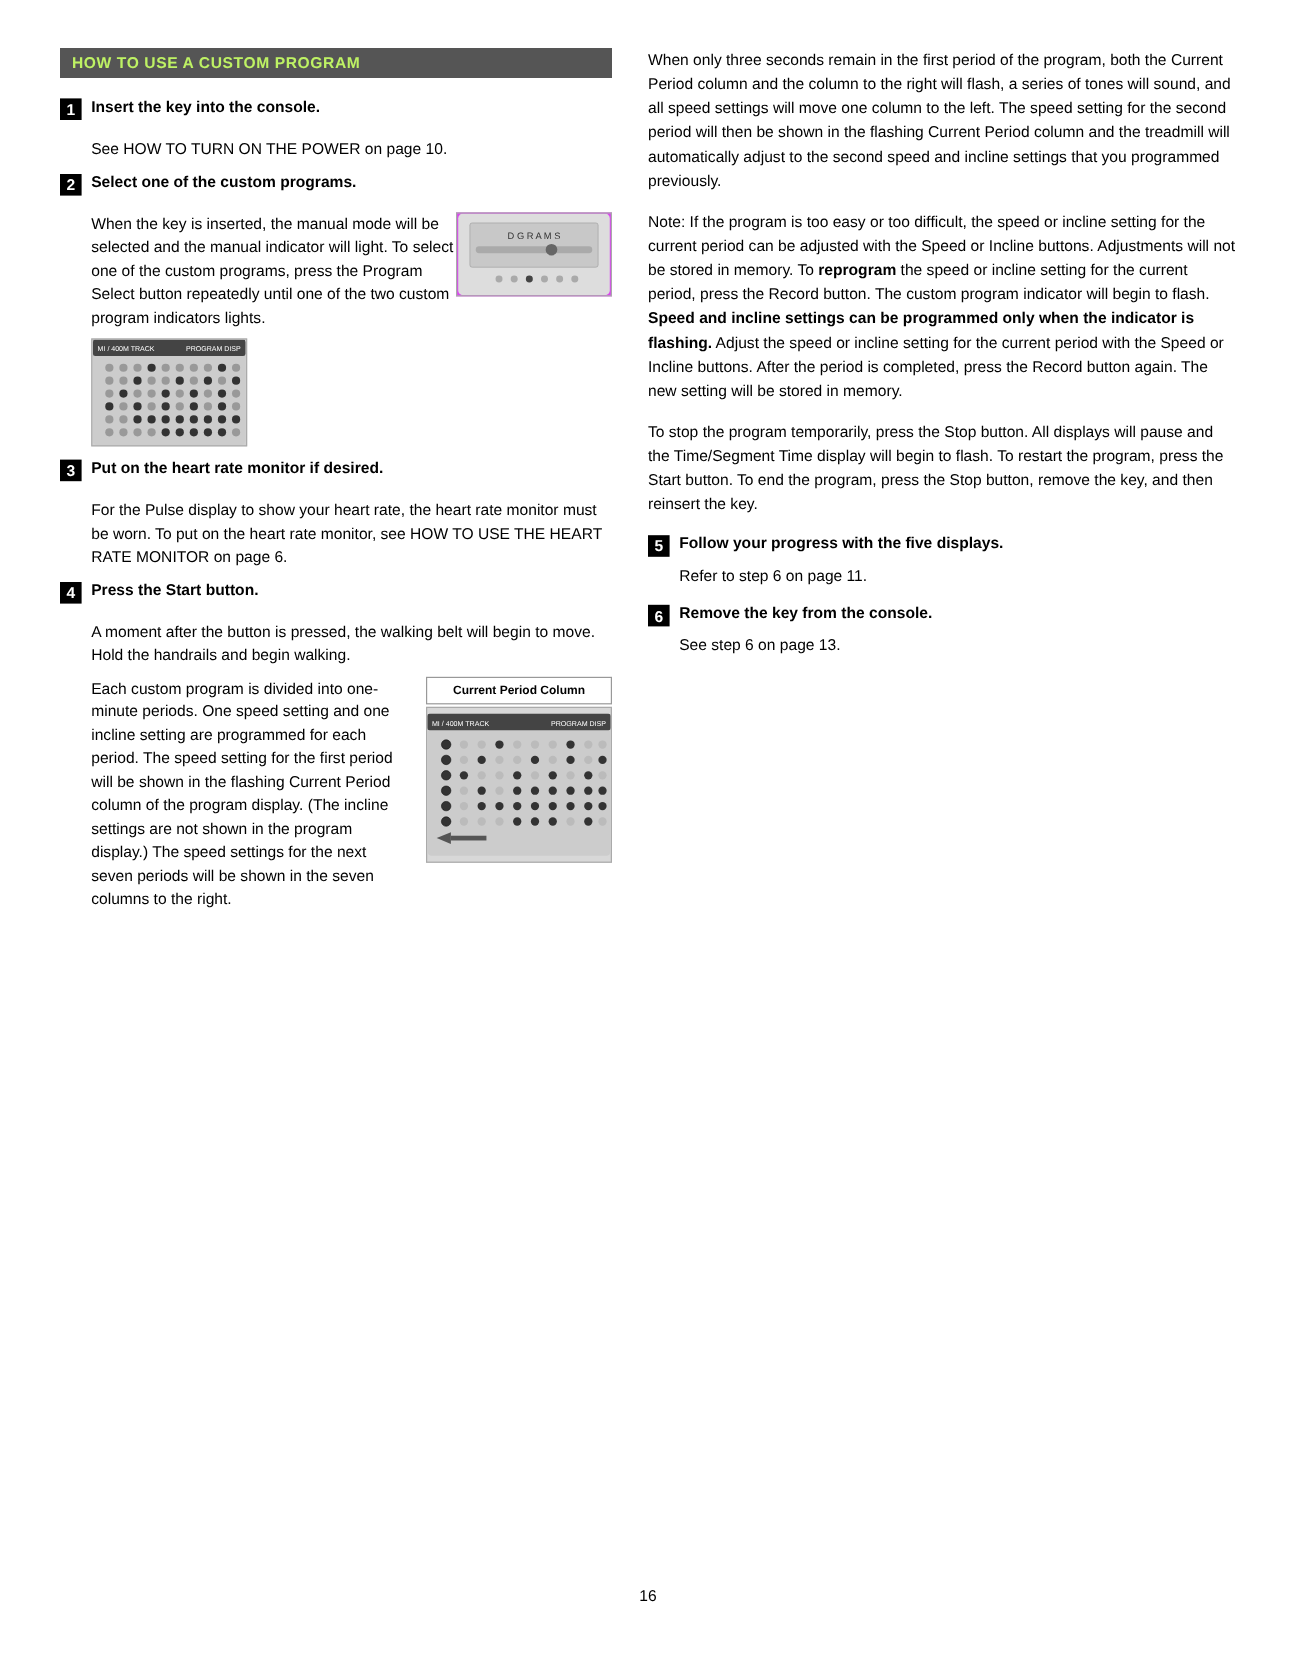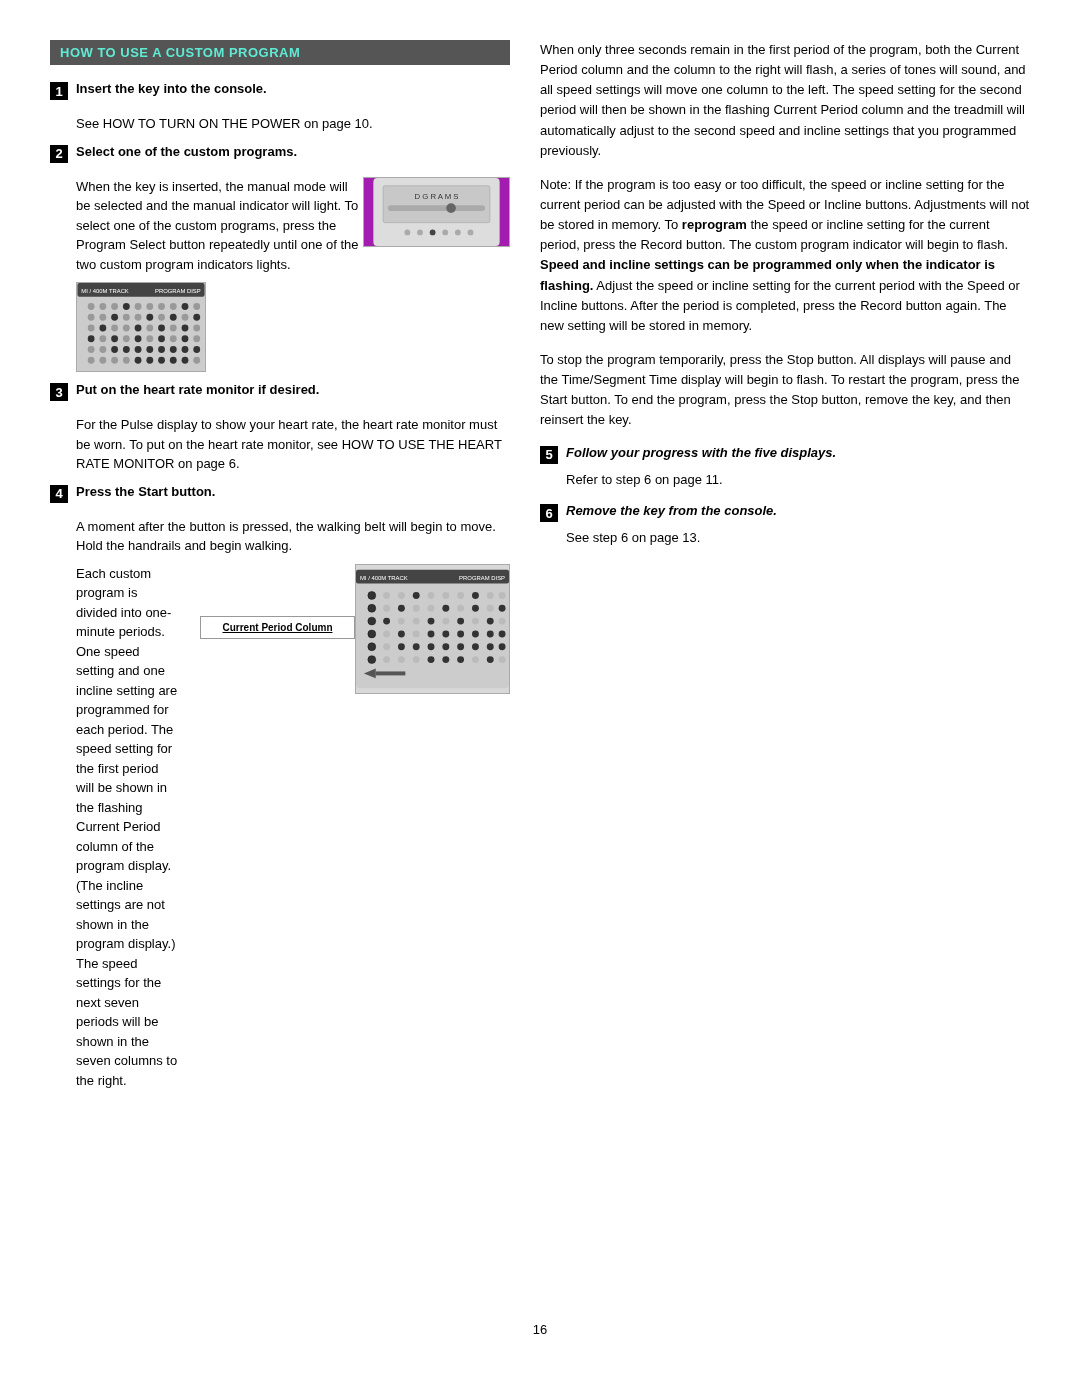--- a/index.html
+++ b/index.html
@@ -25,21 +25,21 @@
     }
     .left-col {
       width: 460px;
       flex-shrink: 0;
     }
     .right-col {
       flex: 1;
     }
     .section-header {
       background: #555;
-      color: #5eead4;
+      color: #bef264;
       font-weight: bold;
       font-size: 13px;
       padding: 5px 10px;
       margin-bottom: 16px;
       letter-spacing: 0.5px;
     }
     .step {
       display: flex;
       align-items: flex-start;
       margin-bottom: 14px;
@@ -75,24 +75,24 @@
       gap: 2px;
       margin-bottom: 8px;
     }
     .inline-text {
       font-size: 13px;
       line-height: 1.5;
       flex: 1;
     }
     
     .console-img-1 {
-      width: 147px;
+      width: 130px;
       height: 70px;
       border: 1px solid #aaa;
-      background: #a21caf;
+      background: #d946ef;
       flex-shrink: 0;
       position: relative;
       overflow: hidden;
     }
     
     .console-img-2 {
       width: 130px;
       height: 90px;
       border: 1px solid #aaa;
       background: #d0d0d0;
@@ -140,21 +140,20 @@
       height: 18px;
       display: flex;
       align-items: center;
       justify-content: center;
       flex-shrink: 0;
       margin-right: 8px;
       margin-top: 1px;
     }
     .step-right .step-title {
       font-weight: bold;
-      font-style: italic;
     }
     .step-right-content {
       margin-left: 26px;
       margin-top: 2px;
       margin-bottom: 14px;
       font-size: 13px;
       line-height: 1.5;
     }
     
     .svg-console {
@@ -313,21 +312,21 @@
           <span class="step-title">Press the Start button.</span>
         </div>
       </div>
       <div class="step-content">
         <p style="margin-bottom:8px;">A moment after the button is pressed, the walking belt will begin to move. Hold the handrails and begin walking.</p>
 
         <div class="console-img-3-wrapper">
           <div class="inline-text">
             <span>Each custom program is divided into one-minute periods. One speed setting and one incline setting are programmed for each period. The speed setting for the first period will be shown in the flashing Current Period column of the program display. (The incline settings are not shown in the program display.) The speed settings for the next seven periods will be shown in the seven columns to the right.</span>
           </div>
-          <div style="display:flex;flex-direction:row;align-items:center;flex-shrink:0;text-decoration:underline;">
+          <div style="display:flex;flex-direction:column;align-items:flex-start;flex-shrink:0;">
 
             <div style="border:1px solid #999;background:#fff;font-size:10px;font-weight:bold;padding:3px 8px;text-align:center;width:155px;margin-bottom:2px;">
               <span>Current Period Column</span>
             </div>
             <div class="console-img-3">
               <svg class="svg-console" viewBox="0 0 155 120">
                 <rect width="155" height="120" fill="#ccc" rx="4"></rect>
 
                 <rect x="0" y="0" width="155" height="14" fill="#444" rx="2"></rect>
                 <text x="4" y="10" font-size="6" fill="#fff" font-family="Arial">MI / 400M TRACK</text>

